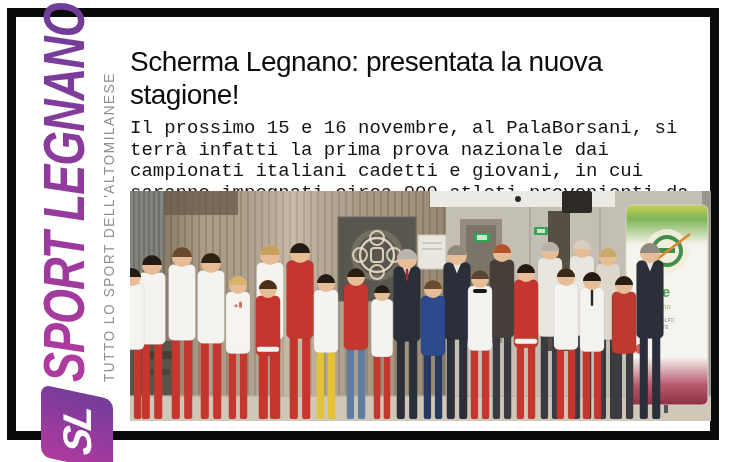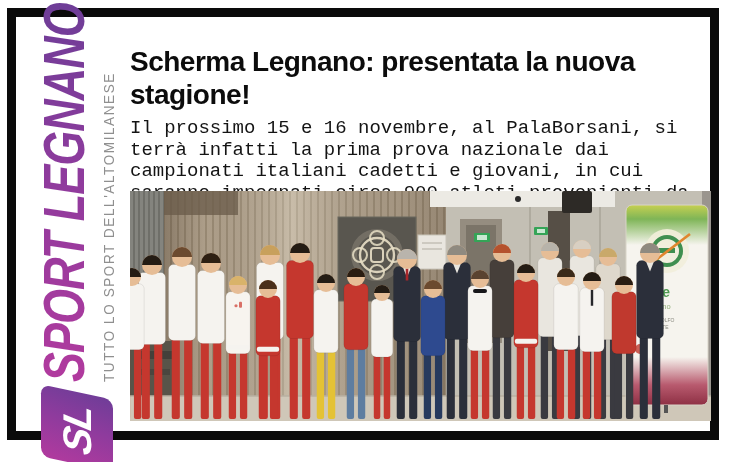--- a/index.html
+++ b/index.html
@@ -38,21 +38,21 @@
     display:inline-block;transform:scaleY(1.28);transform-origin:bottom left;
   }
   .brand-tagline{
     margin-top:7px;color:#8f8f8f;font-size:13.5px;letter-spacing:1.6px;
     white-space:nowrap;display:inline-block;transform:scaleY(1.15);
     transform-origin:top left;font-weight:400;
   }
   
   .headline{
     position:absolute;left:130px;top:26px;width:588px;
-    font-weight:700;font-size:28px;line-height:1.18;color:#0c0c0c;
+    font-weight:400;font-size:28px;line-height:1.18;color:#0c0c0c;
     letter-spacing:-0.5px;cursor:pointer;
   }
   .summary{
     position:absolute;left:130px;top:99px;width:596px;
     font-family:Liberation Mono, monospace;font-size:19px;line-height:21.5px;
     color:#141414;
   }
   
   .photo{
     position:absolute;left:130px;top:191px;width:581px;height:230px;

